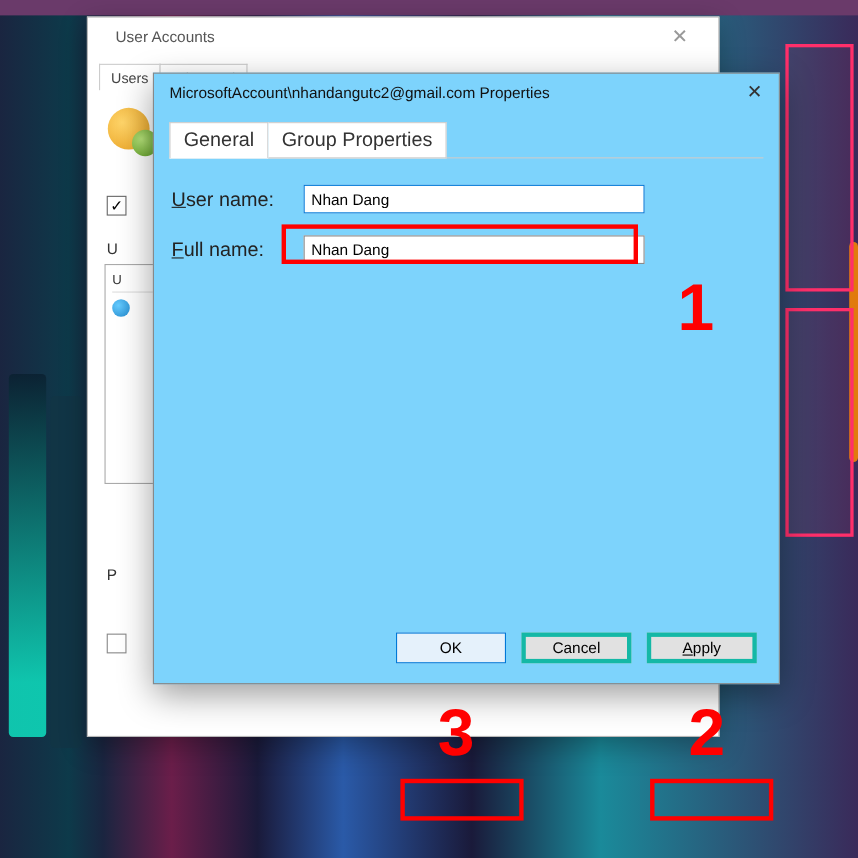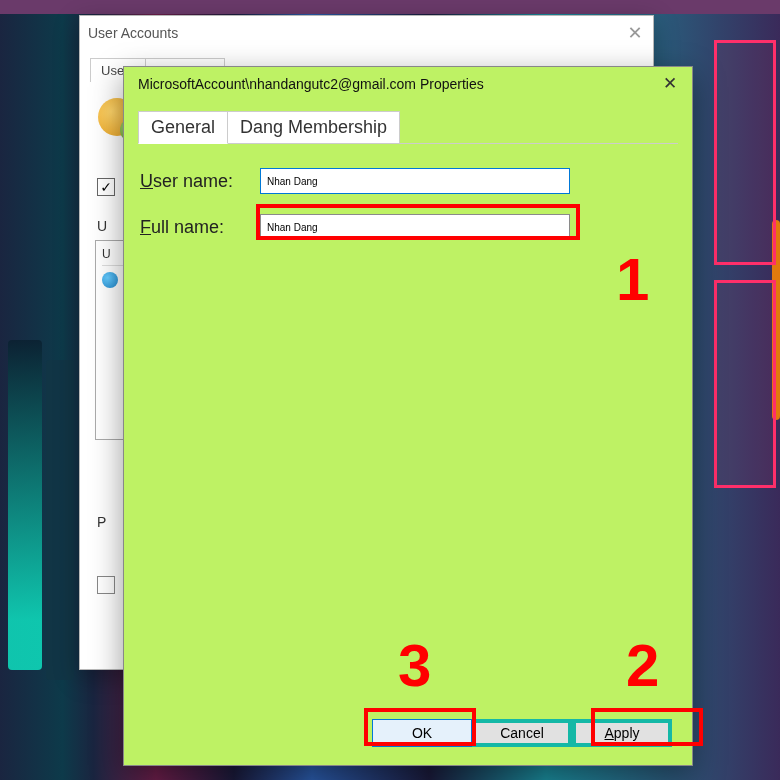--- a/index.html
+++ b/index.html
@@ -11,51 +11,51 @@
   .nb1 { left: 8px; top: 340px; background: linear-gradient(#0a2030, #0ee0c0 85%); height: 330px; }
   .nb2 { left: 46px; top: 360px; background: #123545; height: 320px; width: 28px; }
   .nb3 { right: 0; top: 220px; width: 8px; height: 200px; background: #ff8800; border-radius: 4px; }
   .frame { position:absolute; border:3px solid #ff2f6a; background:rgba(255,47,106,.08);}
   .fr1 { right:4px; top:40px; width:62px; height:225px;}
   .fr2 { right:4px; top:280px; width:62px; height:208px;}
   .bg-top { position:absolute; left:0; top:0; right:0; height:14px; background:#6a3a6a;}
   
   
   .dlg-back { position: absolute; left: 79px; top: 15px; width: 575px; height: 655px; background: #fff; border: 1px solid #b8b8b8; box-shadow: 0 8px 24px rgba(0,0,0,.3); }
-  .dlg-title { height: 34px; display: flex; align-items: center; padding: 0 8px; font-size: 14px; color: #555; }
+  .dlg-title { height: 34px; display: flex; align-items: center; padding: 0 25px; font-size: 14px; color: #555; }
   .dlg-title .x { margin-left: auto; font-size: 18px; color: #999; width: 44px; text-align: center; line-height: 32px; height: 32px; margin-right: -12px; }
   .back-tabs { margin: 8px 10px 0; display: flex; }
   .back-tab { padding: 4px 10px; border: 1px solid #ccc; border-bottom: none; background: #fff; font-size: 13px; color: #444; position: relative; }
   .back-tab + .back-tab { margin-left: -1px; }
   .users-icon { width: 38px; height: 38px; display: inline-block; background: radial-gradient(circle at 35% 35%, #ffd56a, #e8a020); border-radius: 50%; margin: 16px 0 0 18px; position: relative; }
   .users-icon::after { content:""; position:absolute; right:-8px; bottom:-6px; width:24px; height:24px; background: radial-gradient(circle at 35% 35%, #b7e47a, #5a9a20); border-radius:50%;}
   .back-chk { position:absolute; left:17px; top:162px; width:18px; height:18px; border:1px solid #666; display:flex; align-items:center; justify-content:center; font-size:14px;}
   .back-label-u { position:absolute; left:17px; top:202px; font-size:14px; color:#333;}
   .back-list { position:absolute; left:15px; top:224px; width:80px; height:200px; border:1px solid #aaa; padding:6px;}
   .back-list .hdr { font-size:12px; color:#333; padding-bottom:4px; border-bottom:1px solid #ddd;}
   .back-list .itm { display:flex; align-items:center; gap:4px; padding-top:6px;}
   .back-list .ava{width:16px;height:16px;background:radial-gradient(circle at 35% 35%,#6cf,#28c);border-radius:50%;}
   .back-p { position:absolute; left:17px; top:498px; font-size:14px; color:#333;}
   .back-chk2 { position:absolute; left:17px; top:560px; width:18px; height:18px; border:1px solid #888;}
   
   
-  .dlg-front { position: absolute; left: 123px; top: 66px; width: 570px; height: 700px; background: #bef264; border: 1px solid #888; box-shadow: 0 10px 30px rgba(0,0,0,.4); }
+  .dlg-front { position: absolute; left: 139px; top: 66px; width: 570px; height: 556px; background: #7dd3fc; border: 1px solid #888; box-shadow: 0 10px 30px rgba(0,0,0,.4); }
   .front-title { height: 34px; display: flex; align-items: center; padding: 0 14px; font-size: 14px; color: #111; }
   .front-title .x { margin-left: auto; font-size: 17px; color: #333; width: 44px; text-align: center; line-height: 32px; height:32px; margin-right:-14px;}
   .tab-strip { margin: 10px 14px 0; border-bottom: 1px solid #ccc; display: flex; }
   .tab { padding: 5px 12px; font-size: 18px; color: #333; border: 1px solid #ccc; border-bottom: 1px solid #fff; margin-bottom: -1px; background:#fff; }
   .tab + .tab { border-left: none; border-bottom: 1px solid #ccc; margin-bottom:-1px; }
   .tab.inactive { border-bottom:1px solid #ccc; }
   .form-area { padding: 24px 16px 16px 16px; }
   .row { display: flex; align-items: center; margin-bottom: 20px; }
   .lbl { width: 120px; font-size: 18px; color: #222; }
   .lbl .ul { text-decoration: underline; }
-  .fld { width: 310px; height: 26px; border: 1px solid #8a8a8a; padding: 2px 6px; font-size: 10px; color: #000; background:#fff; }
+  .fld { width: 310px; height: 26px; border: 1px solid #8a8a8a; padding: 2px 6px; font-size: 14px; color: #000; background:#fff; }
   .fld.focus { border: 1px solid #0078d7; outline: none; }
-  .btn-row { position: absolute; right: 20px; bottom: 18px; display: flex; }
+  .btn-row { position: absolute; right: 20px; bottom: 18px; display: flex; gap: 14px; }
   .btn { width: 100px; height: 28px; border: 4px solid #14b8a6; background: #e1e1e1; font-size: 14px; color:#000; display:flex; align-items:center; justify-content:center; }
   .btn.default { border: 1px solid #0078d7; background: #e5f1fb; }
   .btn .ul { text-decoration: underline; }
   
   
   .hl { position: absolute; border: 4px solid #ff0000; pointer-events: none; }
   .num { position: absolute; font-size: 60px; font-weight: 700; color: #ff0000; pointer-events: none; line-height:1;}
 </style>
 </head>
 <body>
@@ -92,21 +92,21 @@
   <div class="back-chk2"></div>
 </div>
 
 <div class="dlg-front">
   <div class="front-title">
     <span>MicrosoftAccount\nhandangutc2@gmail.com Properties</span>
     <span class="x">✕</span>
   </div>
   <div class="tab-strip">
     <div class="tab">General</div>
-    <div class="tab inactive">Dang Membership</div>
+    <div class="tab inactive">Group Properties</div>
   </div>
   <div class="form-area">
     <div class="row">
       <div class="lbl"><span class="ul">U</span><span>ser name:</span></div>
       <input class="fld focus" value="Nhan Dang" style="">
     </div>
     <div class="row">
       <div class="lbl"><span class="ul">F</span><span>ull name:</span></div>
       <input class="fld" value="Nhan Dang" style="">
     </div>

